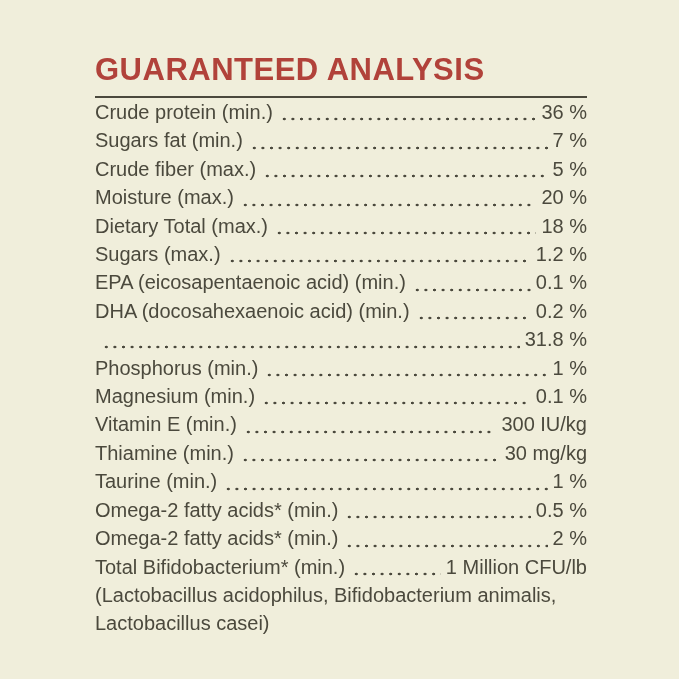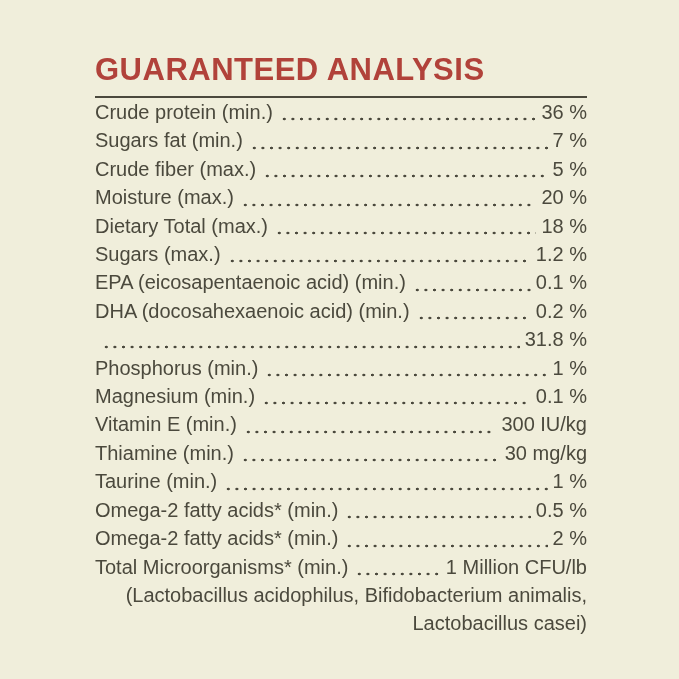--- a/index.html
+++ b/index.html
@@ -57,21 +57,20 @@
     background-position: left bottom 5px;
   }
   .row .val {
     flex: 0 0 auto;
     text-align: left;
   }
   .footnote {
     font-size: 20px;
     line-height: 28.4px;
     margin-top: 0;
-    text-align: right;
   }
 </style>
 </head>
 <body>
 
 <div class="panel">
   <h1 class="title">GUARANTEED ANALYSIS</h1>
   <hr class="rule">
   <div class="rows" id="rows">
   <div class="row">
@@ -163,19 +162,19 @@
     <span class="val">0.5 %</span>
   </div>
 
   <div class="row">
     <span class="lbl">Omega-2 fatty acids* (min.)</span>
     <span class="dots"></span>
     <span class="val">2 %</span>
   </div>
 
   <div class="row">
-    <span class="lbl">Total Microorganisms* (min.)</span>
+    <span class="lbl">Total Bifidobacterium* (min.)</span>
     <span class="dots"></span>
     <span class="val">1 Million CFU/lb</span>
   </div>
 </div>
   <div class="footnote">(Lactobacillus acidophilus, Bifidobacterium animalis, Lactobacillus casei)</div>
 </div>
 
 </body></html>

